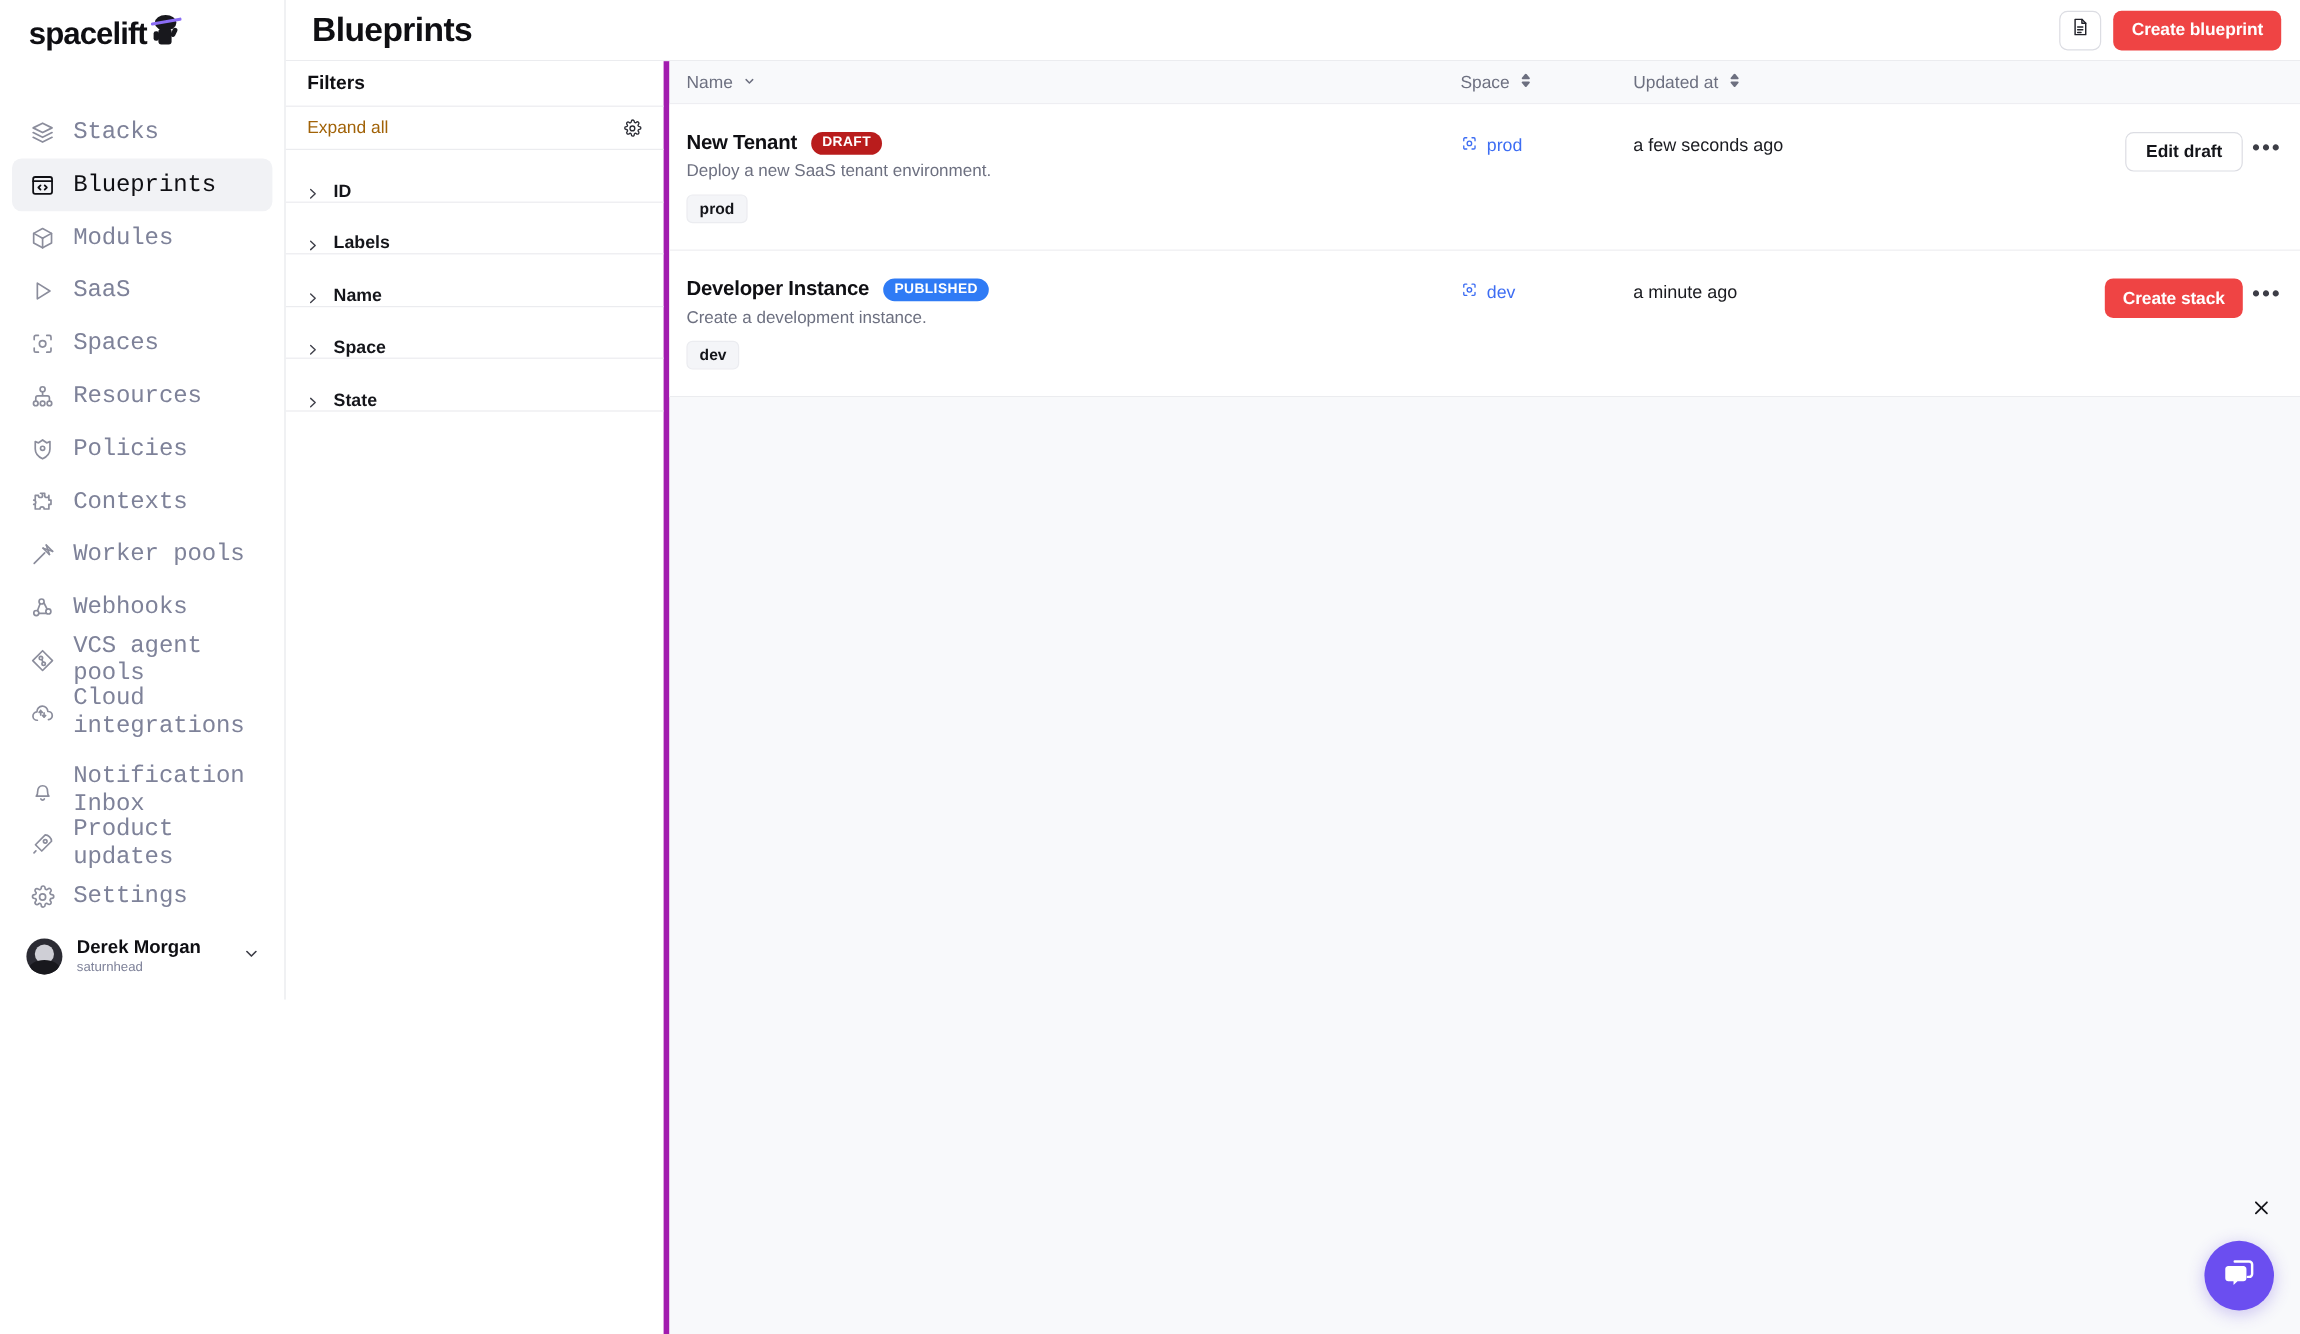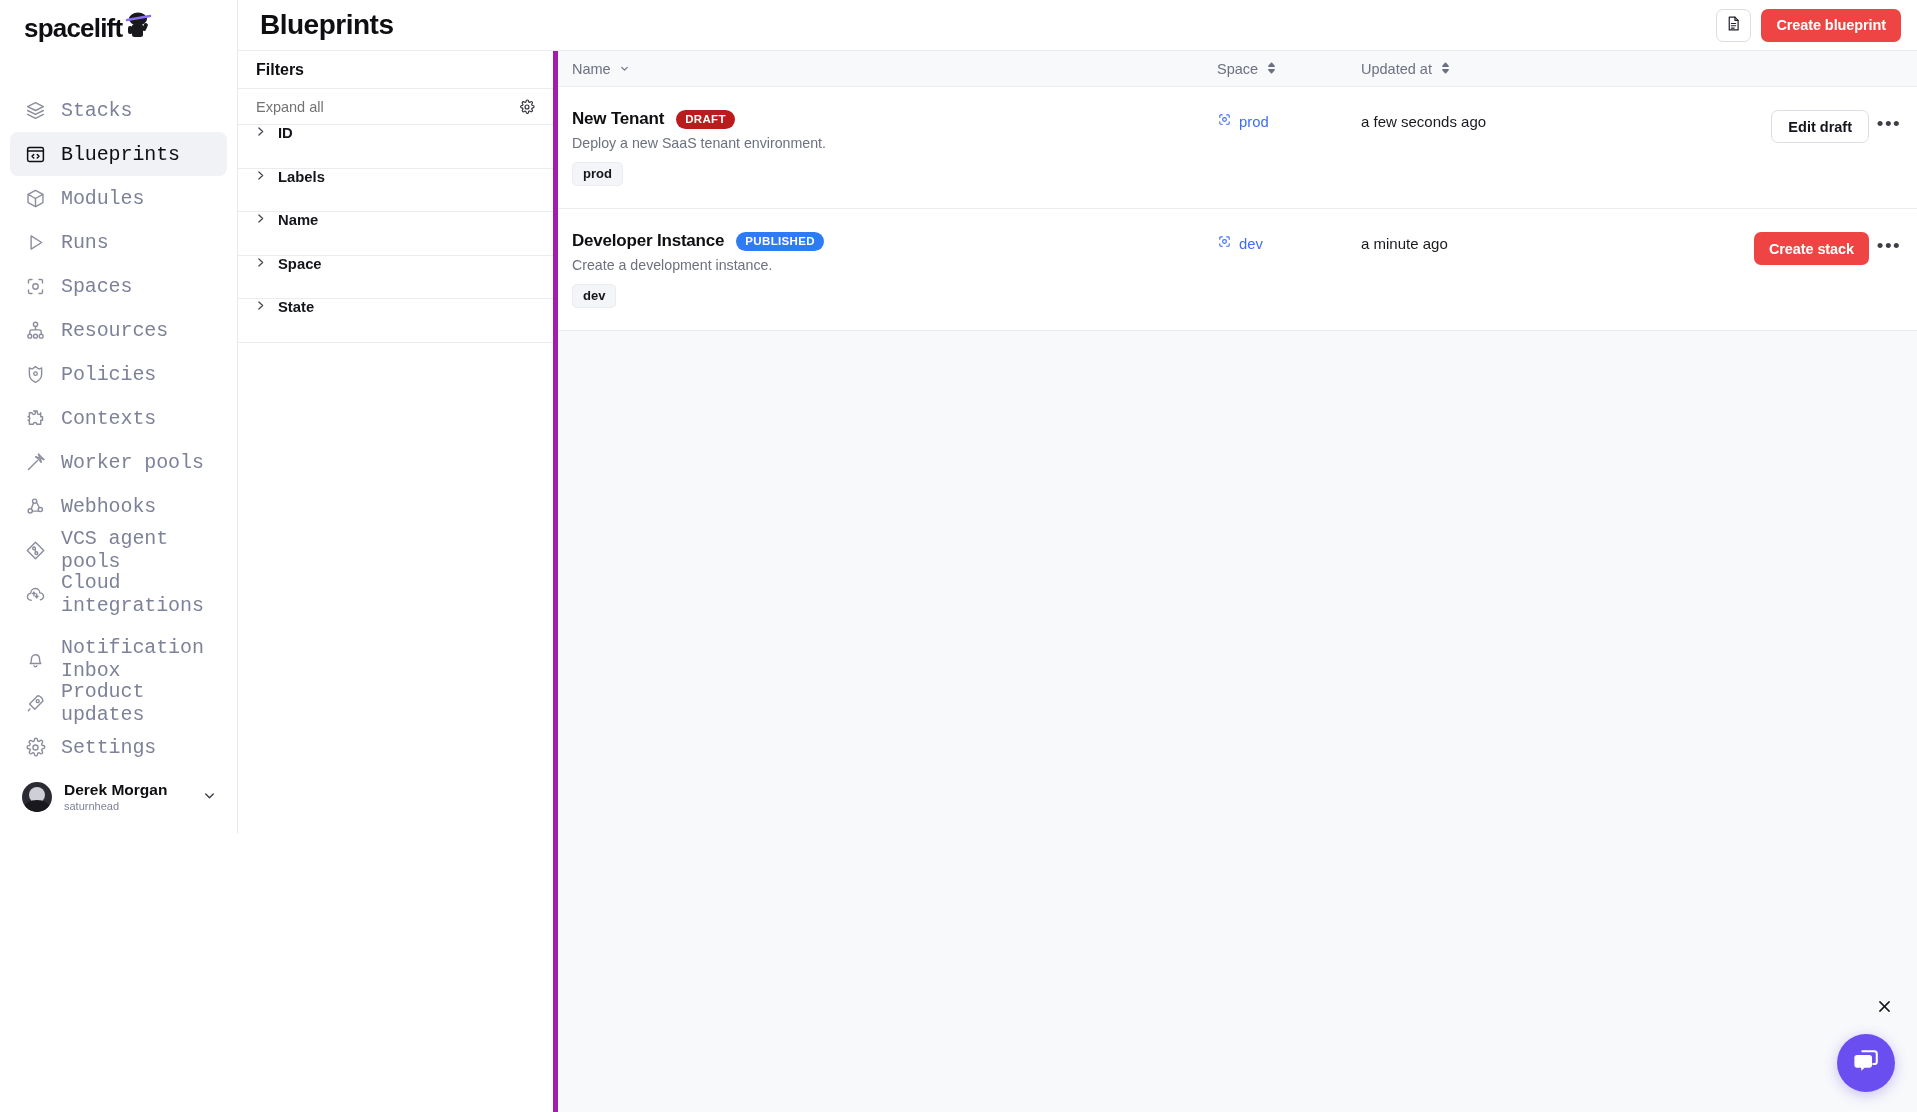--- a/index.html
+++ b/index.html
@@ -123,24 +123,24 @@
   }
   .filters-head {
     height: 38px; display: flex; align-items: center;
     padding: 0 18px; border-bottom: 1px solid #ebecef;
   }
   .filters-title { font-size: 16px; font-weight: 700; color: #0f0f13; }
   .filters-expand {
     height: 36px; display: flex; align-items: center;
     padding: 0 18px; border-bottom: 1px solid #ebecef;
   }
-  .expand-link { color: #737373; font-size: 14.5px; cursor: pointer; }
+  .expand-link { color: #a16207; font-size: 14.5px; cursor: pointer; }
   .gear-btn { margin-left: auto; cursor: pointer; display:flex; }
   .filter-group {
-    height: 43.5px; display: flex; align-items: flex-start; gap: 11px;
+    height: 43.5px; display: flex; align-items: flex-end; gap: 11px;
     padding: 0 18px 0 16px; border-bottom: 1px solid #ebecef;
     cursor: pointer;
   }
   .filter-group .chev { color: #4a4b55; display: flex; }
   .filter-label { font-size: 14.8px; font-weight: 700; color: #14151a; }
 
   
   .table-wrap { flex: 1; display: flex; flex-direction: column; min-width: 0; background: #f8f9fb; }
   .thead {
     height: 36px; background: #f8f9fb;
@@ -267,21 +267,21 @@
         </span>
         <span>Modules</span>
       </div>
 
       <div class="nav-item">
         <span class="ico">
           <svg width="21" height="21" viewBox="0 0 24 24" fill="none" stroke="#8b8d9c" stroke-width="1.6" stroke-linecap="round" stroke-linejoin="round">
             <path d="M7 4.5 19 12 7 19.5z"></path>
           </svg>
         </span>
-        <span>Runs</span>
+        <span>SaaS</span>
       </div>
 
       <div class="nav-item">
         <span class="ico">
           <svg width="21" height="21" viewBox="0 0 24 24" fill="none" stroke="#8b8d9c" stroke-width="1.6" stroke-linecap="round" stroke-linejoin="round">
             <circle cx="12" cy="12" r="3.1"></circle>
             <path d="M4 8V5.5A1.5 1.5 0 0 1 5.5 4H8"></path>
               <path d="M16 4h2.5A1.5 1.5 0 0 1 20 5.5V8"></path>
             <path d="M20 16v2.5a1.5 1.5 0 0 1-1.5 1.5H16"></path>
               <path d="M8 20H5.5A1.5 1.5 0 0 1 4 18.5V16"></path>

